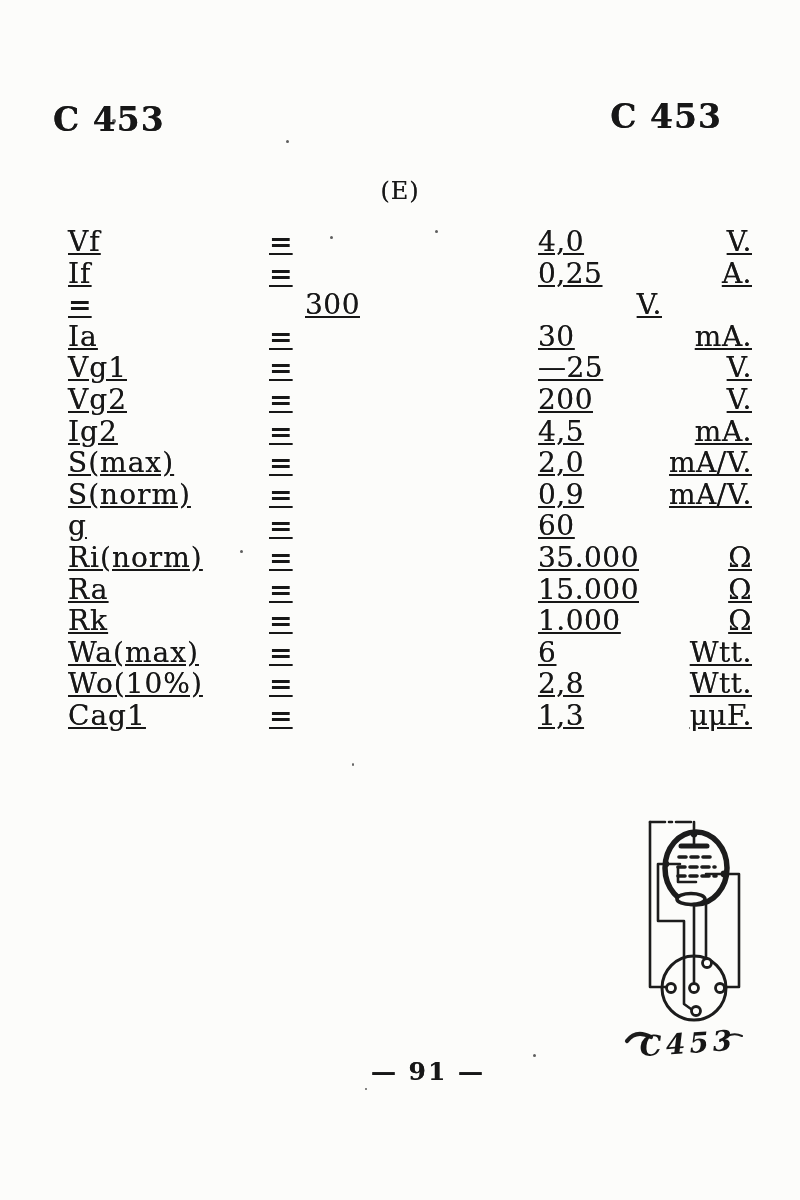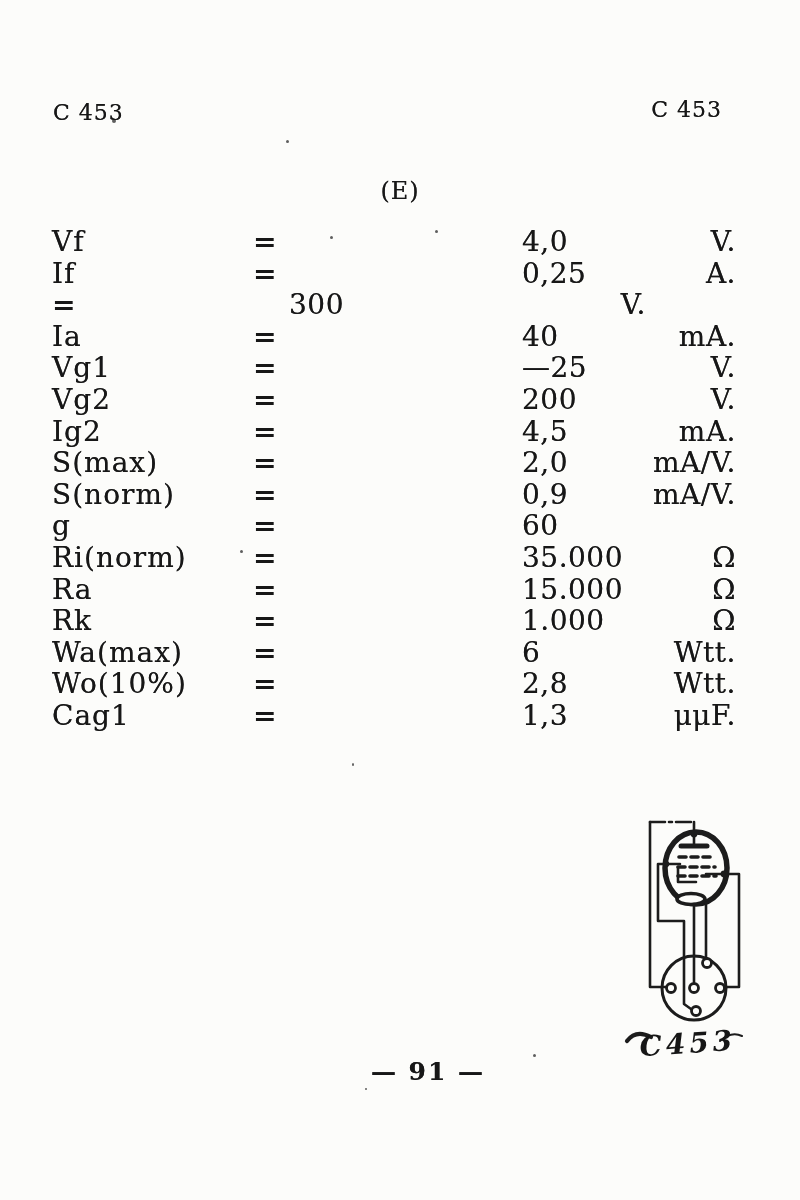--- a/index.html
+++ b/index.html
@@ -4,34 +4,34 @@
 <style>
   html,body { margin:0; padding:0; }
   body { background:#e9e9e7; font-family:"DejaVu Serif", serif; }
   .page {
     position:relative; width:800px; height:1200px; margin:0 auto;
     background:#fcfcfa; color:#171717; overflow:hidden;
     -webkit-font-smoothing:antialiased;
   }
   .ink { text-shadow: 0 0 0.6px rgba(23,23,23,0.75); }
 
-  .model { position:absolute; font-size:22px; font-weight:400; letter-spacing:1px; }
+  .model { position:absolute; font-size:33px; font-weight:700; letter-spacing:1px; }
   .model-left  { left:53px;  top:100px; }
   .model-right { right:78px; top:97px; }
 
   .title {
     position:absolute; top:138px; left:0; width:100%;
     text-align:center; font-size:30px; letter-spacing:1.5px;
   }
   .subtitle {
     position:absolute; top:177px; left:0; width:100%;
     text-align:center; font-size:24px; letter-spacing:1px;
   }
 
-  .spec-table { position:absolute; left:52px; top:226px; width:684px; }
+  .spec-table { position:absolute; left:68px; top:226px; width:684px;text-decoration:underline; }
   .spec-row {
     display:grid; grid-template-columns:201px 233px 160px 90px;
     height:31.6px; line-height:31.6px; font-size:28px; white-space:nowrap;
   }
   .c-param { letter-spacing:1px; }
   .c-eq    { font-weight:700; }
   .c-val   { letter-spacing:0.5px;margin-left:36px; }
   .c-unit  { justify-self:end; letter-spacing:0.5px; }
 
   .page-number {
@@ -75,21 +75,21 @@
     <span class="c-unit">A.</span>
   </div>
       <div class="spec-row">
     <span class="c-eq">=</span>
     <span class="c-val">300</span>
     <span class="c-unit">V.</span>
   </div>
       <div class="spec-row">
     <span class="c-param">Ia</span>
     <span class="c-eq">=</span>
-    <span class="c-val">40</span>
+    <span class="c-val">30</span>
     <span class="c-unit">mA.</span>
   </div>
       <div class="spec-row">
     <span class="c-param">Vg1</span>
     <span class="c-eq">=</span>
     <span class="c-val">—25</span>
     <span class="c-unit">V.</span>
   </div>
       <div class="spec-row">
     <span class="c-param">Vg2</span>

